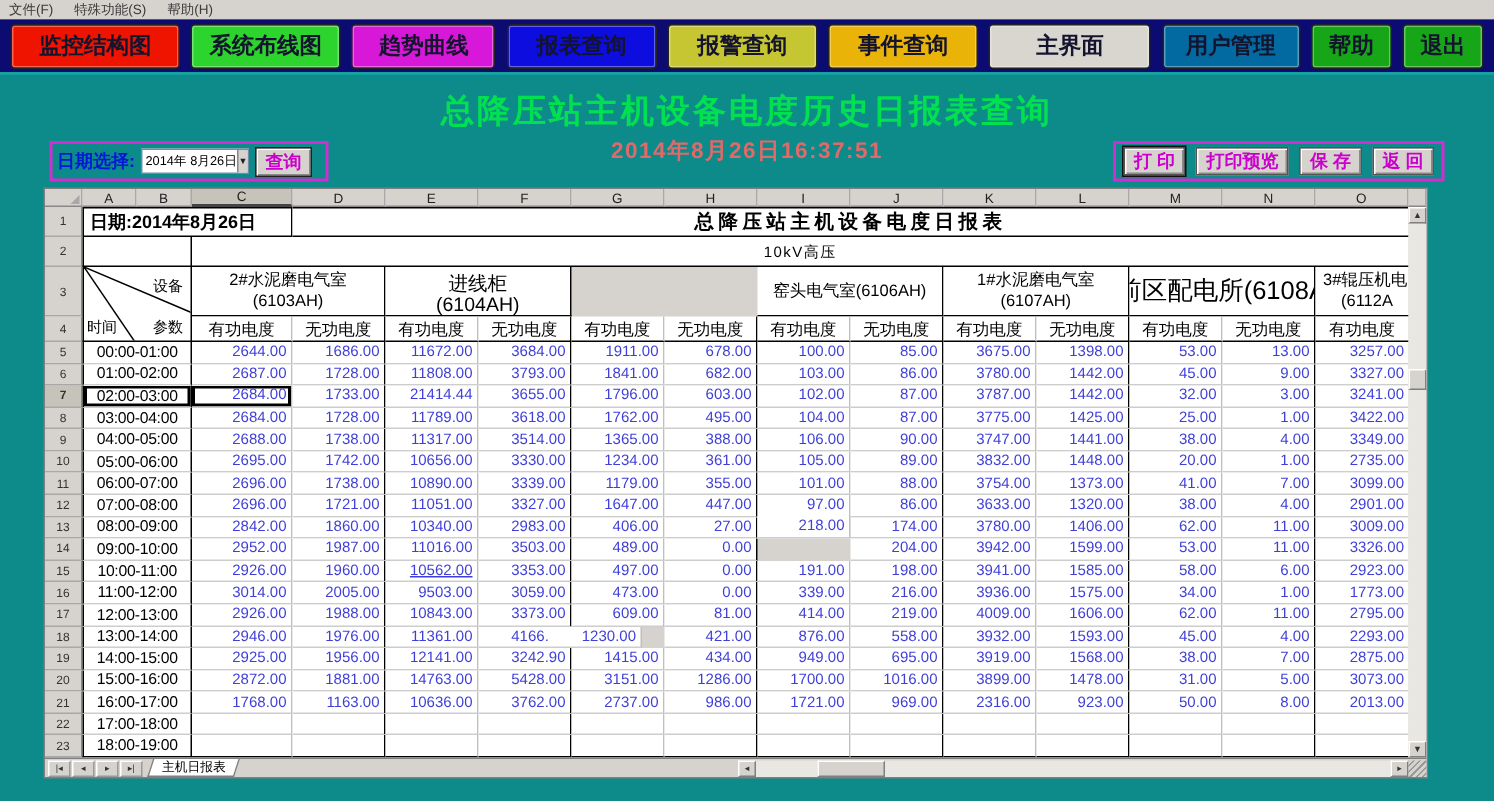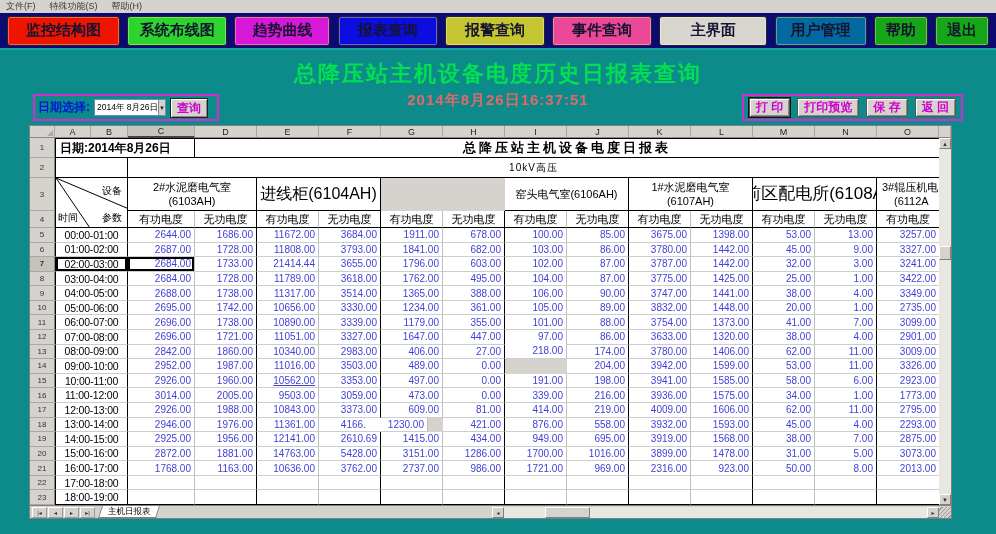--- a/index.html
+++ b/index.html
@@ -78,21 +78,21 @@
     <span>特殊功能(S)</span>
     <span>帮助(H)</span>
   </div>
 
   <div class="navband" id="navband">
       <div class="navbtn" style="background: rgb(238, 20, 0); width: 111px; color: rgb(20, 20, 46);">监控结构图</div>
       <div class="navbtn" style="background: rgb(45, 212, 45); width: 98px; color: rgb(20, 20, 46);">系统布线图</div>
       <div class="navbtn" style="background: rgb(216, 24, 216); width: 94px; color: rgb(20, 20, 46);">趋势曲线</div>
       <div class="navbtn" style="background: rgb(13, 13, 224); width: 98px; color: rgb(20, 20, 46);">报表查询</div>
       <div class="navbtn" style="background: rgb(198, 198, 50); width: 98px; color: rgb(20, 20, 46);">报警查询</div>
-      <div class="navbtn" style="background: #ec4899; width: 98px; color: rgb(20, 20, 46);">事件查询</div>
+      <div class="navbtn" style="background: #eab308; width: 98px; color: rgb(20, 20, 46);">事件查询</div>
       <div class="navbtn" style="background: rgb(217, 214, 208); width: 106px; color: rgb(20, 20, 46);">主界面</div>
       <div class="navbtn" style="background: #0369a1; width: 90px; color: rgb(20, 20, 46);">用户管理</div>
       <div class="navbtn" style="background: rgb(23, 166, 23); width: 52px; color: rgb(20, 20, 46);">帮助</div>
       <div class="navbtn" style="background: rgb(23, 166, 23); width: 52px; color: rgb(20, 20, 46);">退出</div>
     </div>
 
   <div class="page-title" style="color: rgb(0, 224, 80);">总降压站主机设备电度历史日报表查询</div>
   <div class="page-datetime" style="color: rgb(224, 106, 106);">2014年8月26日16:37:51</div>
 
   <div class="date-group">
@@ -164,21 +164,21 @@
           <line x1="0" y1="0" x2="34" y2="50" stroke="#000" stroke-width="1"></line>
         </svg>
         <div class="corner-lab" style="top: 6px; right: 5px;">设备</div>
         <div class="corner-lab" style="bottom: 2px; right: 5px;">参数</div>
         <div class="corner-lab" style="bottom: 2px; left: 2px;">时间</div>
       </div>
       <div class="cell" style="left: 98px; top: 52px; width: 129px; height: 33px; border-bottom: 1px solid rgb(0, 0, 0); border-right: 1px solid rgb(0, 0, 0); font-size: 11px; color: rgb(0, 0, 0); display: flex; flex-direction: column; align-items: center; justify-content: center; line-height: 14px; white-space: nowrap;">
         <div>2#水泥磨电气室</div>
         <div>(6103AH)</div>
       </div>
-      <div class="cell" style="left: 227px; top: 52px; width: 124px; height: 33px; border-bottom: 1px solid rgb(0, 0, 0); border-right: 1px solid rgb(0, 0, 0); font-size: 16px; color: rgb(0, 0, 0); display: flex; flex-direction: row; align-items: center; justify-content: center; line-height: 14px; white-space: nowrap;">
+      <div class="cell" style="left: 227px; top: 52px; width: 124px; height: 33px; border-bottom: 1px solid rgb(0, 0, 0); border-right: 1px solid rgb(0, 0, 0); font-size: 13px; color: rgb(0, 0, 0); display: flex; flex-direction: column; align-items: center; justify-content: flex-end; line-height: 14px; white-space: nowrap;">
         <div>进线柜</div>
         <div>(6104AH)</div>
       </div>
       <div class="cell" style="left: 475px; top: 52px; width: 124px; height: 33px; border-bottom: 1px solid rgb(0, 0, 0); border-right: 1px solid rgb(0, 0, 0); font-size: 11px; color: rgb(0, 0, 0); display: flex; flex-direction: column; align-items: center; justify-content: center; line-height: 14px; white-space: nowrap;">
         <div>窑头电气室(6106AH)</div>
       </div>
       <div class="cell" style="left: 599px; top: 52px; width: 124px; height: 33px; border-bottom: 1px solid rgb(0, 0, 0); border-right: 1px solid rgb(0, 0, 0); font-size: 11px; color: rgb(0, 0, 0); display: flex; flex-direction: column; align-items: center; justify-content: center; line-height: 14px; white-space: nowrap;">
         <div>1#水泥磨电气室</div>
         <div>(6107AH)</div>
       </div>
@@ -395,21 +395,21 @@
       <div class="cell num" style="left: 537px; top: 291.526px; width: 62px; height: 14.5789px; color: rgb(63, 63, 216); border-bottom: 1px solid rgb(205, 205, 205); border-right: 1px solid rgb(0, 0, 0);">558.00</div>
       <div class="cell num" style="left: 599px; top: 291.526px; width: 62px; height: 14.5789px; color: rgb(63, 63, 216); border-bottom: 1px solid rgb(205, 205, 205); border-right: 1px solid rgb(191, 191, 191);">3932.00</div>
       <div class="cell num" style="left: 661px; top: 291.526px; width: 62px; height: 14.5789px; color: rgb(63, 63, 216); border-bottom: 1px solid rgb(205, 205, 205); border-right: 1px solid rgb(0, 0, 0);">1593.00</div>
       <div class="cell num" style="left: 723px; top: 291.526px; width: 62px; height: 14.5789px; color: rgb(63, 63, 216); border-bottom: 1px solid rgb(205, 205, 205); border-right: 1px solid rgb(191, 191, 191);">45.00</div>
       <div class="cell num" style="left: 785px; top: 291.526px; width: 62px; height: 14.5789px; color: rgb(63, 63, 216); border-bottom: 1px solid rgb(205, 205, 205); border-right: 1px solid rgb(0, 0, 0);">4.00</div>
       <div class="cell num" style="left: 847px; top: 291.526px; width: 62px; height: 14.5789px; color: rgb(63, 63, 216); border-bottom: 1px solid rgb(205, 205, 205);">2293.00</div>
       <div class="cell timec" style="left: 25px; top: 306.105px; width: 73px; height: 14.5789px; border-left: 1px solid rgb(0, 0, 0); border-right: 1px solid rgb(0, 0, 0); border-bottom: 1px solid rgb(205, 205, 205);">14:00-15:00</div>
       <div class="cell num" style="left: 98px; top: 306.105px; width: 67px; height: 14.5789px; color: rgb(63, 63, 216); border-bottom: 1px solid rgb(205, 205, 205); border-right: 1px solid rgb(191, 191, 191);">2925.00</div>
       <div class="cell num" style="left: 165px; top: 306.105px; width: 62px; height: 14.5789px; color: rgb(63, 63, 216); border-bottom: 1px solid rgb(205, 205, 205); border-right: 1px solid rgb(0, 0, 0);">1956.00</div>
       <div class="cell num" style="left: 227px; top: 306.105px; width: 62px; height: 14.5789px; color: rgb(63, 63, 216); border-bottom: 1px solid rgb(205, 205, 205); border-right: 1px solid rgb(191, 191, 191);">12141.00</div>
-      <div class="cell num" style="left: 289px; top: 306.105px; width: 62px; height: 14.5789px; color: rgb(63, 63, 216); border-bottom: 1px solid rgb(205, 205, 205); border-right: 1px solid rgb(0, 0, 0);">2610.69</div>
+      <div class="cell num" style="left: 289px; top: 306.105px; width: 62px; height: 14.5789px; color: rgb(63, 63, 216); border-bottom: 1px solid rgb(205, 205, 205); border-right: 1px solid rgb(0, 0, 0);">3242.90</div>
       <div class="cell num" style="left: 351px; top: 306.105px; width: 62px; height: 14.5789px; color: rgb(63, 63, 216); border-bottom: 1px solid rgb(205, 205, 205); border-right: 1px solid rgb(191, 191, 191);">1415.00</div>
       <div class="cell num" style="left: 413px; top: 306.105px; width: 62px; height: 14.5789px; color: rgb(63, 63, 216); border-bottom: 1px solid rgb(205, 205, 205); border-right: 1px solid rgb(0, 0, 0);">434.00</div>
       <div class="cell num" style="left: 475px; top: 306.105px; width: 62px; height: 14.5789px; color: rgb(63, 63, 216); border-bottom: 1px solid rgb(205, 205, 205); border-right: 1px solid rgb(191, 191, 191);">949.00</div>
       <div class="cell num" style="left: 537px; top: 306.105px; width: 62px; height: 14.5789px; color: rgb(63, 63, 216); border-bottom: 1px solid rgb(205, 205, 205); border-right: 1px solid rgb(0, 0, 0);">695.00</div>
       <div class="cell num" style="left: 599px; top: 306.105px; width: 62px; height: 14.5789px; color: rgb(63, 63, 216); border-bottom: 1px solid rgb(205, 205, 205); border-right: 1px solid rgb(191, 191, 191);">3919.00</div>
       <div class="cell num" style="left: 661px; top: 306.105px; width: 62px; height: 14.5789px; color: rgb(63, 63, 216); border-bottom: 1px solid rgb(205, 205, 205); border-right: 1px solid rgb(0, 0, 0);">1568.00</div>
       <div class="cell num" style="left: 723px; top: 306.105px; width: 62px; height: 14.5789px; color: rgb(63, 63, 216); border-bottom: 1px solid rgb(205, 205, 205); border-right: 1px solid rgb(191, 191, 191);">38.00</div>
       <div class="cell num" style="left: 785px; top: 306.105px; width: 62px; height: 14.5789px; color: rgb(63, 63, 216); border-bottom: 1px solid rgb(205, 205, 205); border-right: 1px solid rgb(0, 0, 0);">7.00</div>
       <div class="cell num" style="left: 847px; top: 306.105px; width: 62px; height: 14.5789px; color: rgb(63, 63, 216); border-bottom: 1px solid rgb(205, 205, 205);">2875.00</div>
       <div class="cell timec" style="left: 25px; top: 320.684px; width: 73px; height: 14.5789px; border-left: 1px solid rgb(0, 0, 0); border-right: 1px solid rgb(0, 0, 0); border-bottom: 1px solid rgb(205, 205, 205);">15:00-16:00</div>

